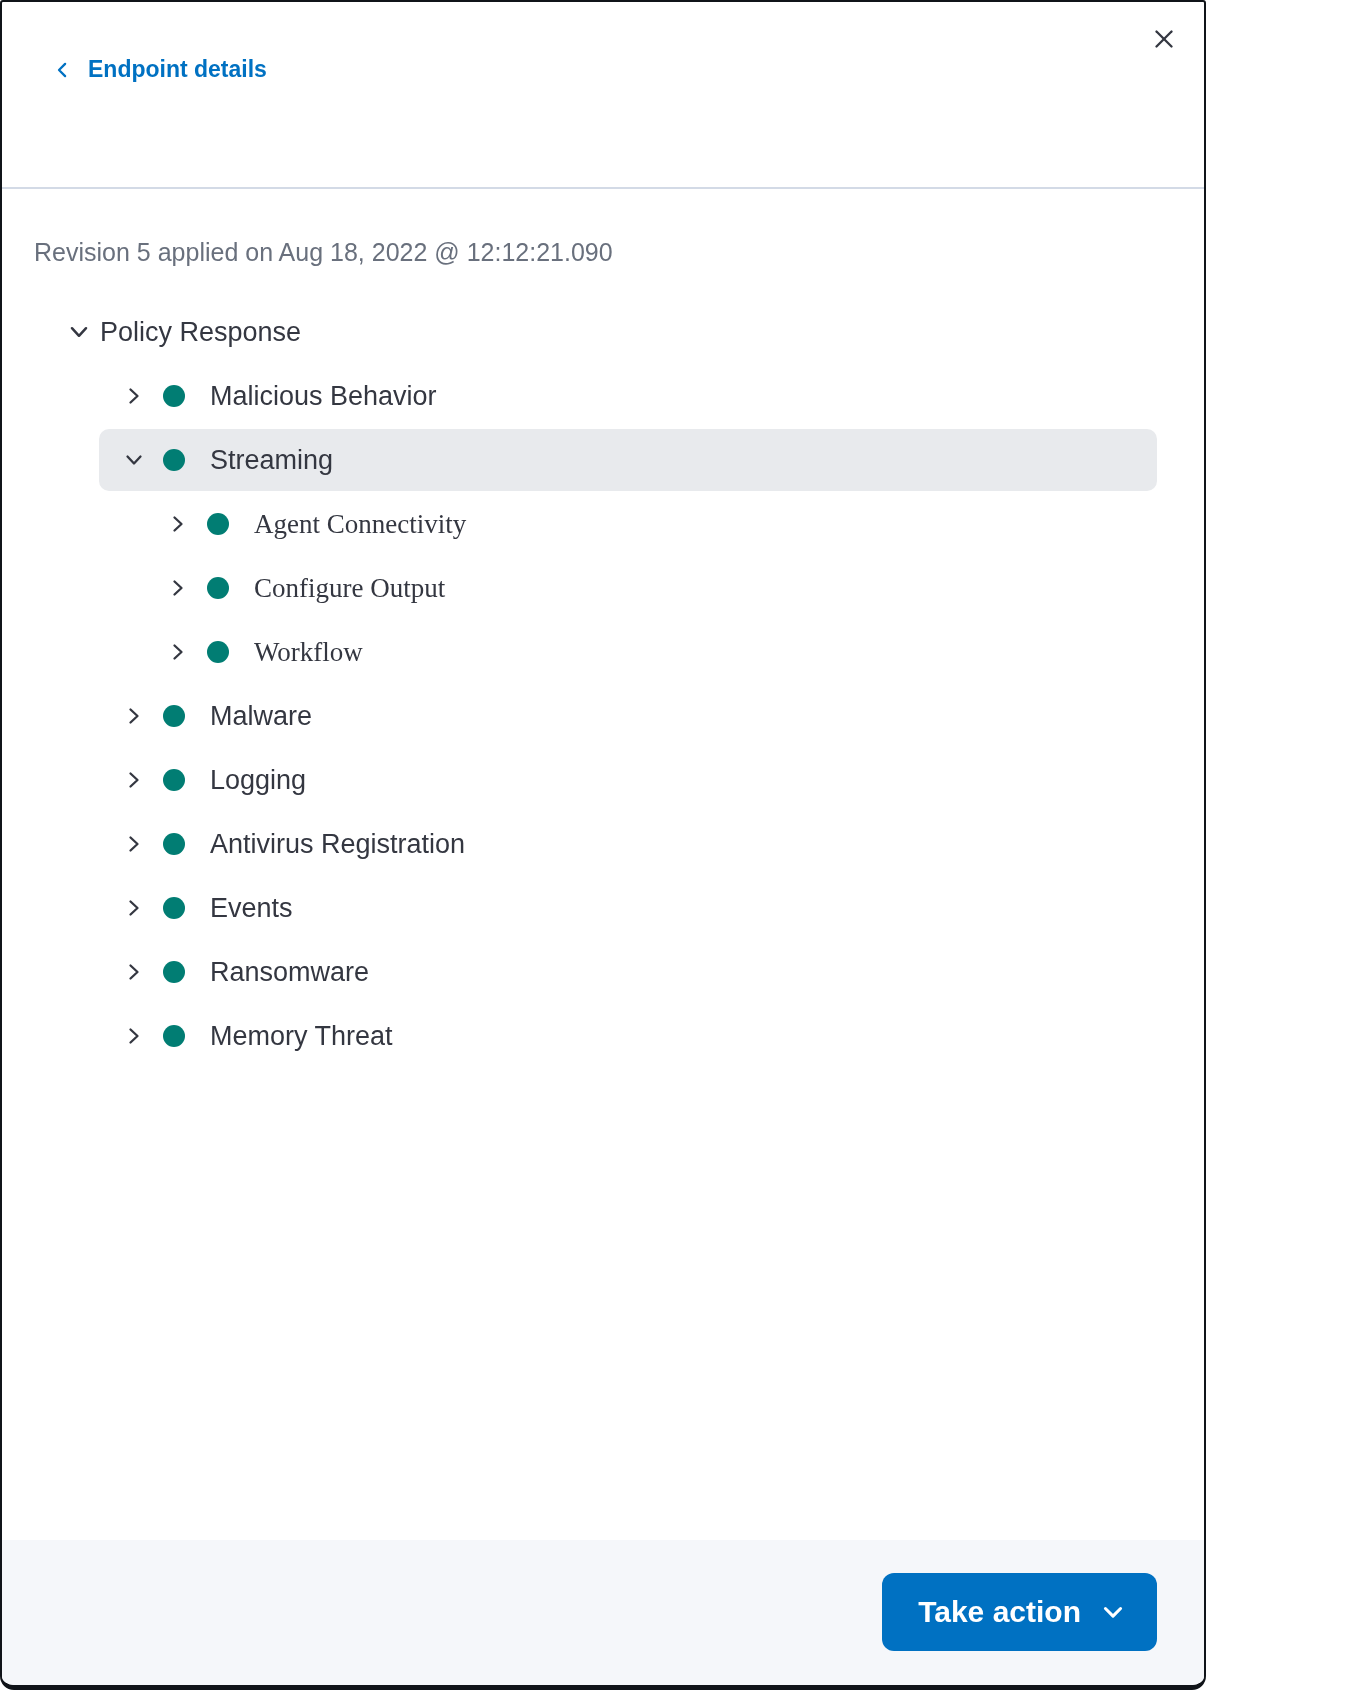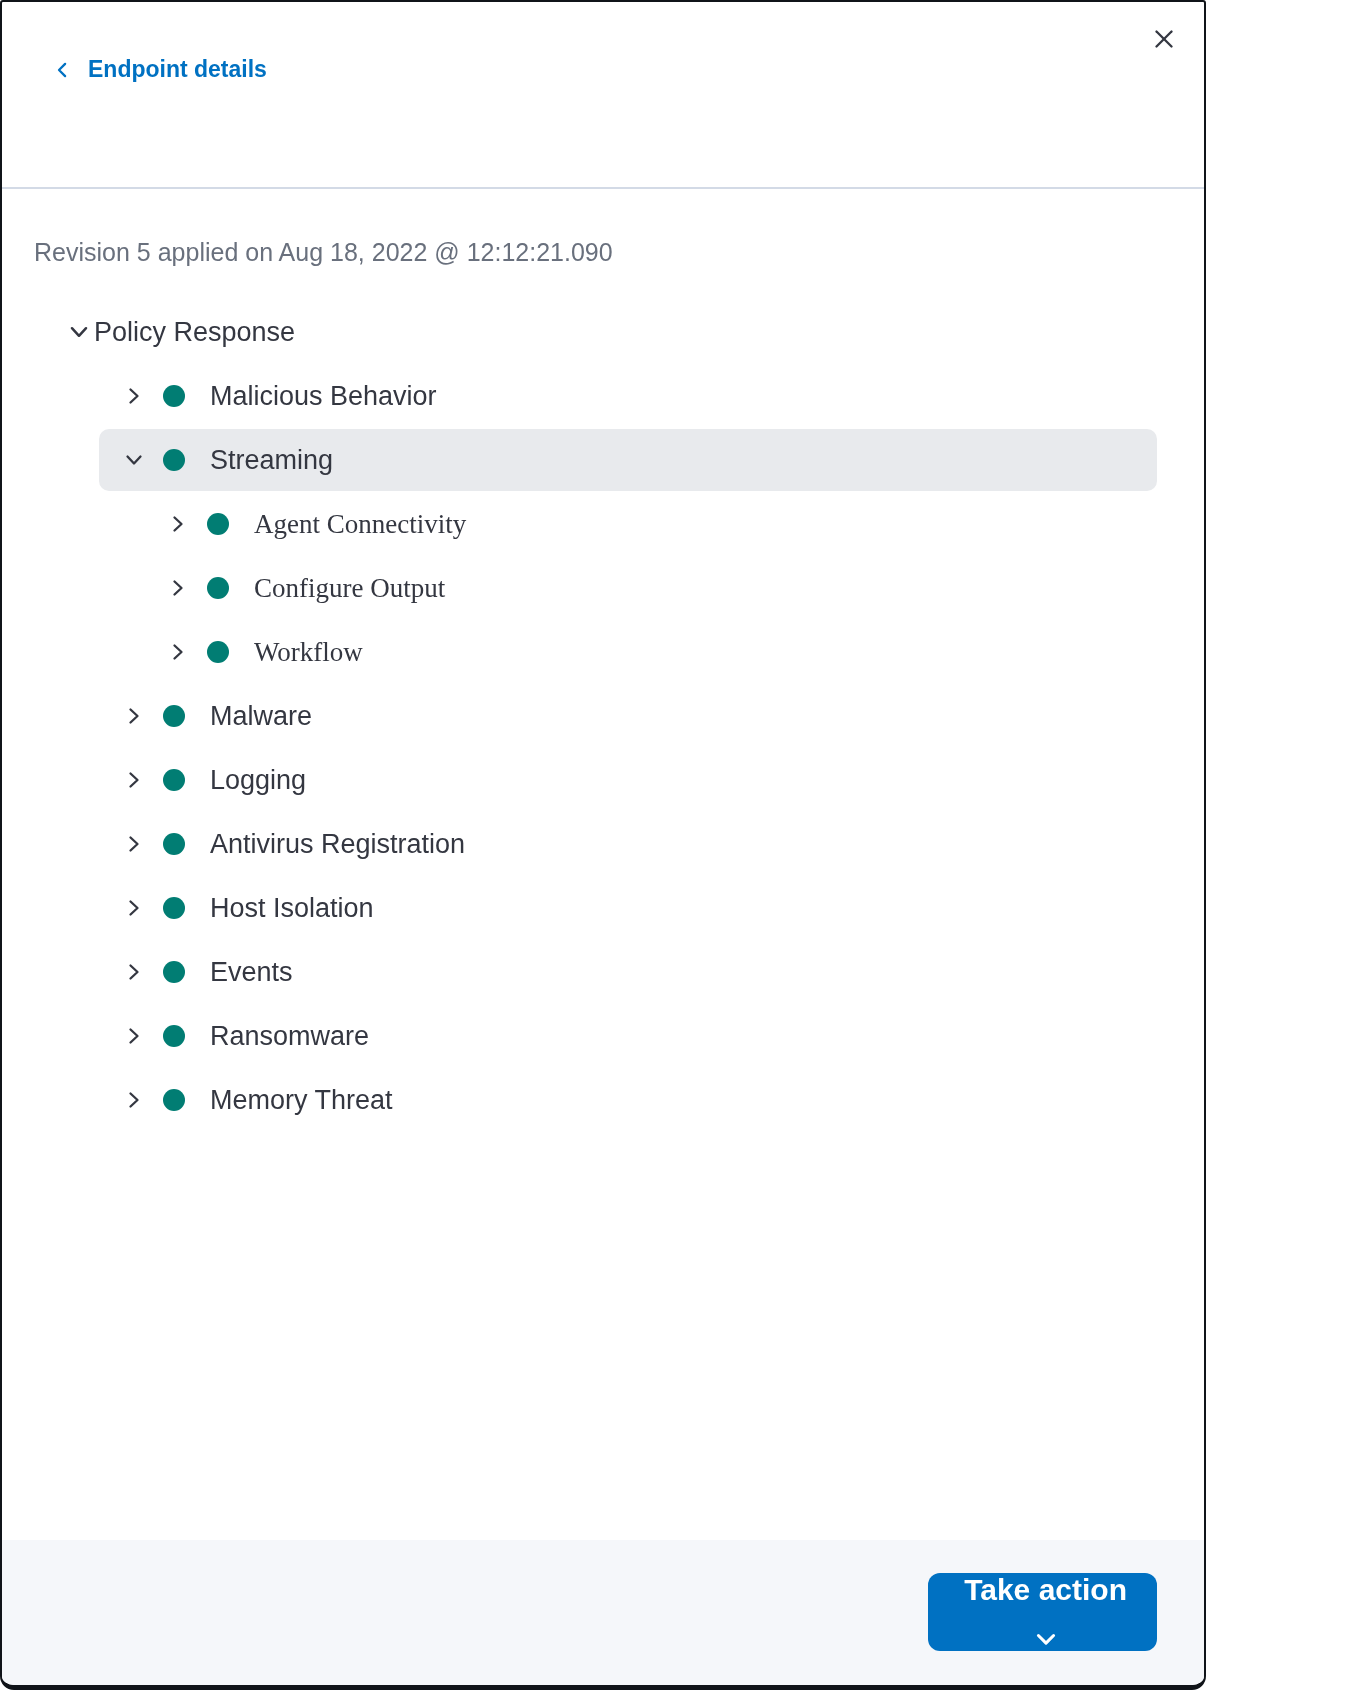--- a/index.html
+++ b/index.html
@@ -81,38 +81,37 @@
     border-radius:10px;
   }
   .row .twisty{display:flex;color:var(--c-text);}
   .row .dot{
     width:22px;height:22px;border-radius:50%;
     background:var(--c-success);
     margin-left:17px;
     flex:0 0 auto;
   }
   .row .label{margin-left:25px;white-space:nowrap;}
-  .row.level-0 .label{margin-left:2px;}
+  .row.level-0 .label{margin-left:8px;}
   
   .footer{
     position:absolute;left:0;right:0;bottom:0;height:145px;
     background:var(--c-footer);
   }
   .take-action{
     position:absolute;right:47px;top:33px;
     height:78px;
     display:flex;align-items:center;gap:18px;
     padding:0 30px 0 36px;
     background:var(--c-primary);
     color:#ffffff;
     border:none;border-radius:12px;
     font-family:inherit;
     font-size:30px;font-weight:700;
     cursor:pointer;
-    flex-direction:column;
   }
   .take-action svg{display:block;}
 </style>
 </head>
 <body>
 
 <div class="screen">
 
   <a class="back-link">
     <span>
@@ -223,29 +222,20 @@
     <li class="row level-1">
       <span class="twisty">
         <svg width="24" height="24" viewBox="0 0 24 24" fill="none">
             <polyline points="8.5 5.5 15.5 12 8.5 18.5" stroke="currentColor" stroke-width="2.3" stroke-linecap="round" stroke-linejoin="round"></polyline>
           </svg>
       </span>
       <span class="dot"></span>
       <span class="label">Antivirus Registration</span>
     </li>
 
-    <li class="row level-1">
-      <span class="twisty">
-        <svg width="24" height="24" viewBox="0 0 24 24" fill="none">
-            <polyline points="8.5 5.5 15.5 12 8.5 18.5" stroke="currentColor" stroke-width="2.3" stroke-linecap="round" stroke-linejoin="round"></polyline>
-          </svg>
-      </span>
-      <span class="dot"></span>
-      <span class="label">Host Isolation</span>
-    </li>
 
     <li class="row level-1">
       <span class="twisty">
         <svg width="24" height="24" viewBox="0 0 24 24" fill="none">
             <polyline points="8.5 5.5 15.5 12 8.5 18.5" stroke="currentColor" stroke-width="2.3" stroke-linecap="round" stroke-linejoin="round"></polyline>
           </svg>
       </span>
       <span class="dot"></span>
       <span class="label">Events</span>
     </li>

